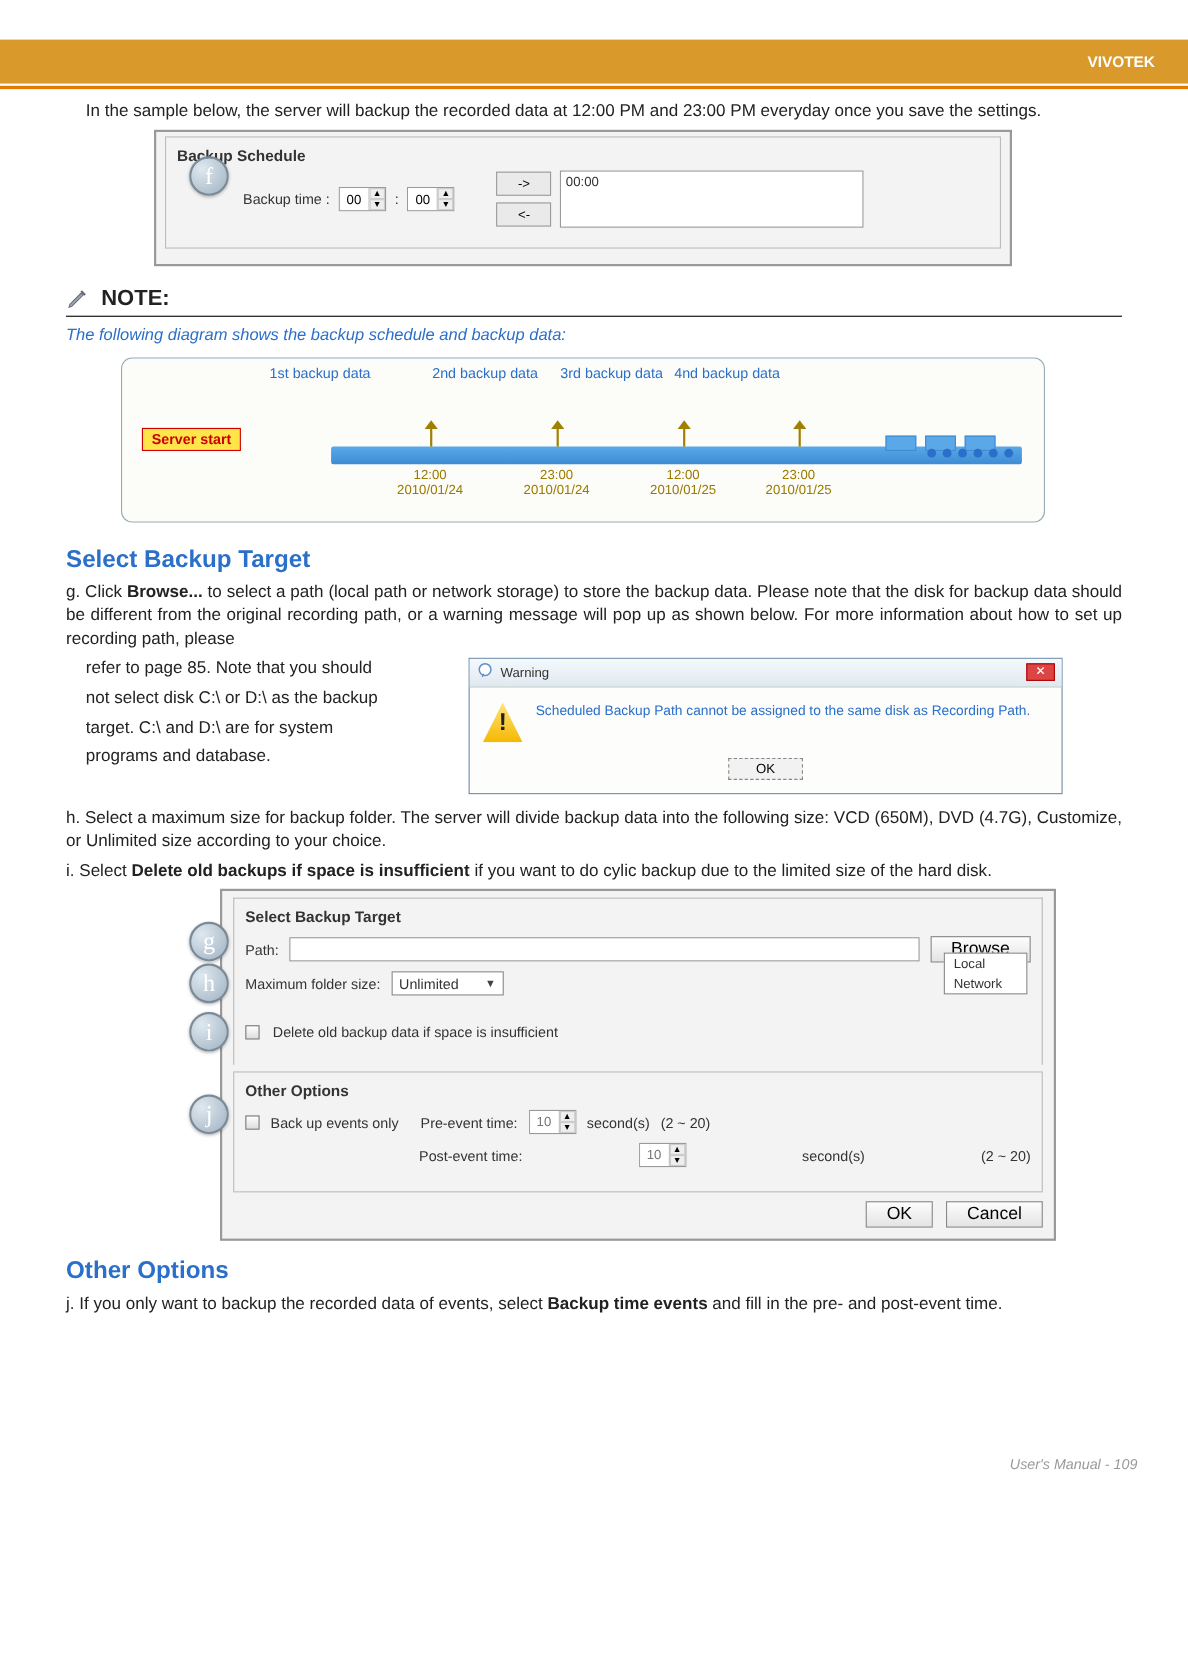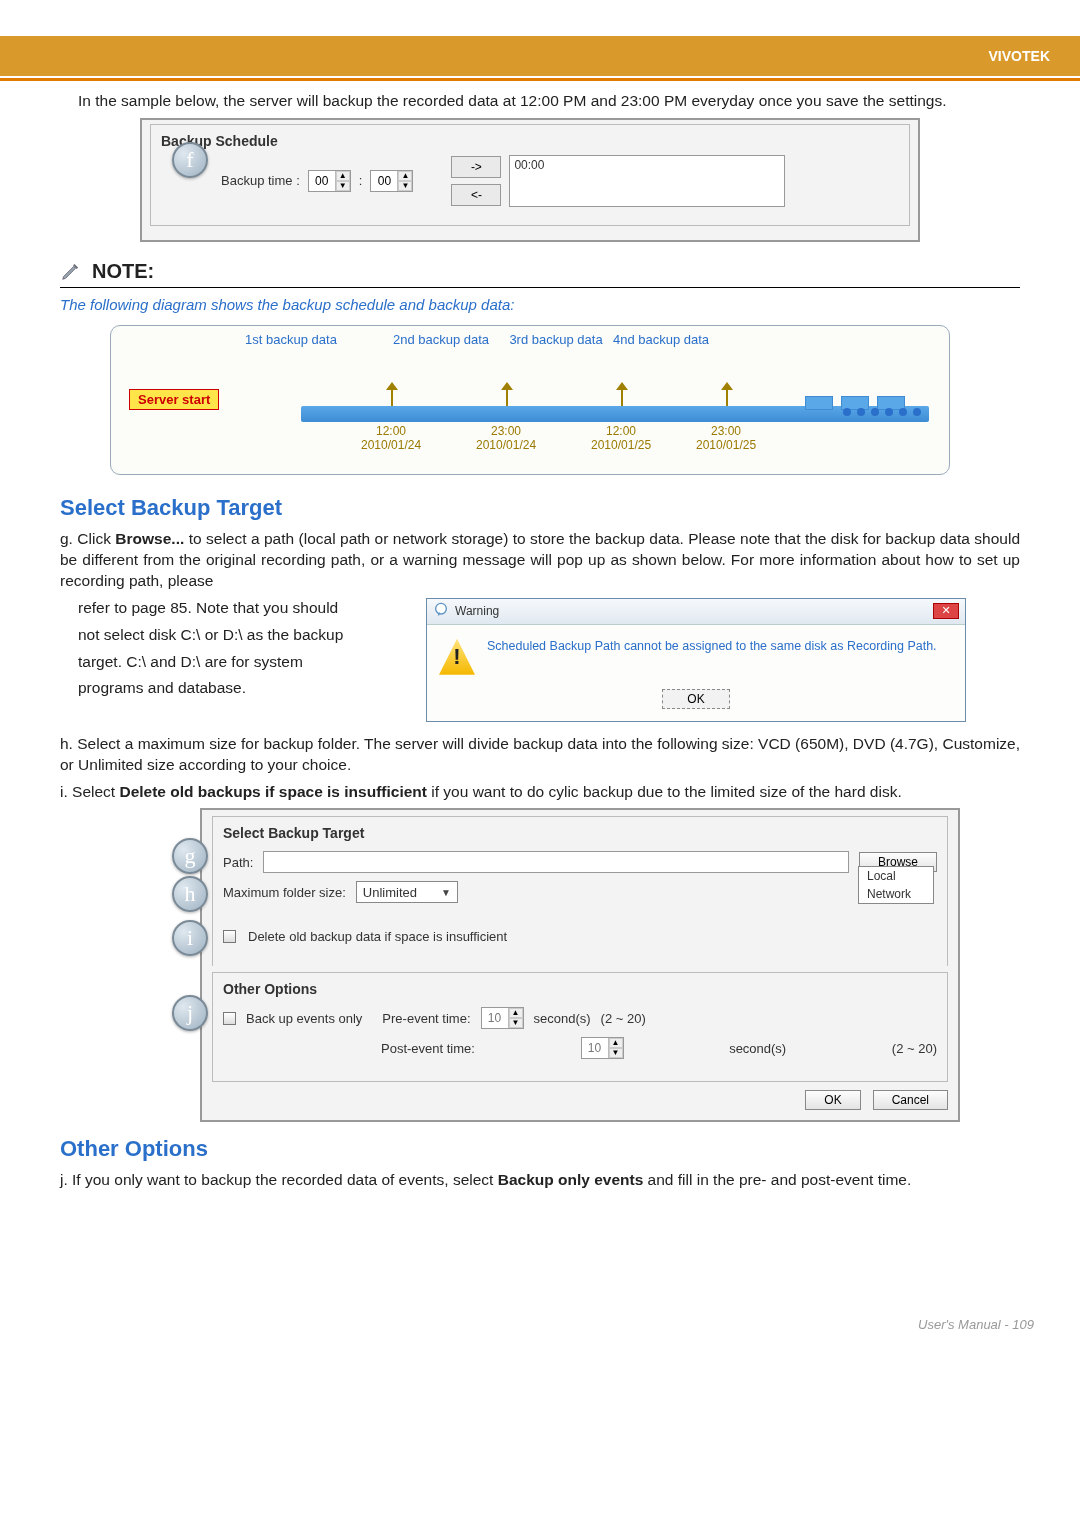--- a/index.html
+++ b/index.html
@@ -110,21 +110,21 @@
   .warn-msg{ color:#2a6fc9; font-size:12.5px;}
   .warning-footer{ text-align:center; padding:0 0 12px 0;}
   .ok-btn{ border:1px dashed #888; background:#f2f2f2; padding:2px 24px; font-size:12px; cursor:pointer;}
   
   .screenshot2 {
     border:2px solid #999; background:#f3f3f3; margin-left:140px; width:760px; padding:6px 10px 10px 10px;
     position:relative;
   }
   .sb-row{ display:flex; align-items:center; gap:10px; font-size:13px; padding:4px 0;}
   .path-input{ flex:1; height:22px; border:1px solid #999; background:#fff;}
-  .btn{ border:1px solid #888; background:linear-gradient(#fdfdfd,#e4e4e4); padding:2px 18px; font-size:12px; cursor:pointer;}
+  .btn{ border:1px solid #888; background:linear-gradient(#fdfdfd,#e4e4e4); padding:2px 18px; font-size:16px; cursor:pointer;}
   .dropdown-list{ position:absolute; border:1px solid #888; background:#fff; font-size:12px;}
   .dropdown-list div{ padding:2px 22px 2px 8px;}
   .chk{ width:13px; height:13px; border:1px solid #777; background:linear-gradient(#fff,#ddd);}
   .select-box{ border:1px solid #888; background:#fff; height:22px; display:flex; align-items:center; padding:0 6px; gap:24px;}
   .select-box .caret{ font-size:10px; color:#444;}
   .bottom-btns{ display:flex; justify-content:flex-end; gap:12px; padding:8px 0 0 0;}
   .placeholder-dim{ color:#777;}
 </style>
 </head>
 <body>
@@ -309,20 +309,20 @@
       <button class="btn">Cancel</button>
     </div>
 
     <div class="circle-callout" style="top:28px; left:-30px;">g</div>
     <div class="circle-callout" style="top:66px; left:-30px;">h</div>
     <div class="circle-callout" style="top:110px; left:-30px;">i</div>
     <div class="circle-callout" style="top:185px; left:-30px;">j</div>
   </div>
 
   <div class="section-title" style="margin-top:14px;">Other Options</div>
-  <p class="body-text">j. If you only want to backup the recorded data of events, select <span class="bold">Backup only events</span> and fill in the pre- and post-event time.</p>
+  <p class="body-text">j. If you only want to backup the recorded data of events, select <span class="bold">Backup time events</span> and fill in the pre- and post-event time.</p>
 
 </div>
 
 <div style="text-align:right; padding:60px 46px 20px 0; font-style:italic; font-size:13px; color:#999;">
   <span>User's Manual -</span>
   <span>109</span>
 </div>
 
 </body></html>

